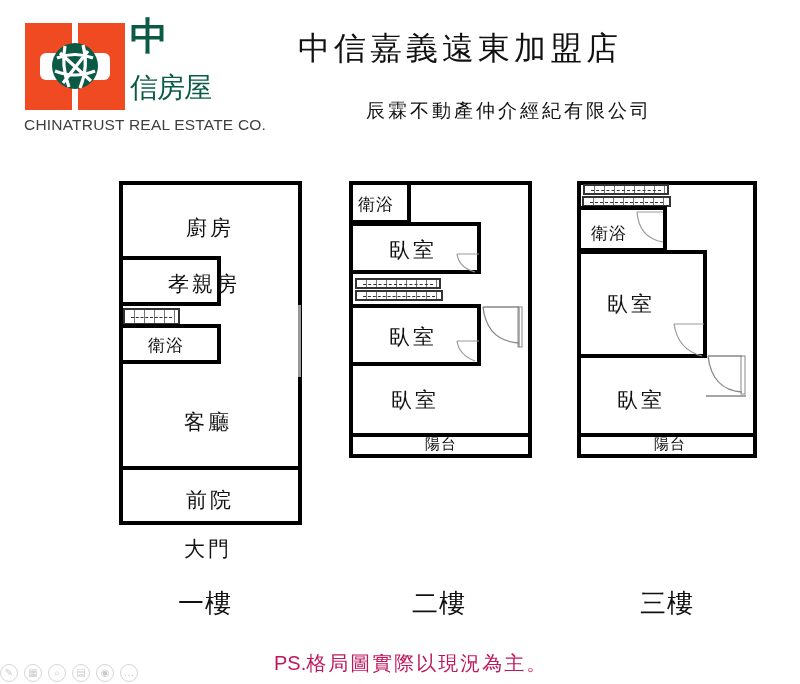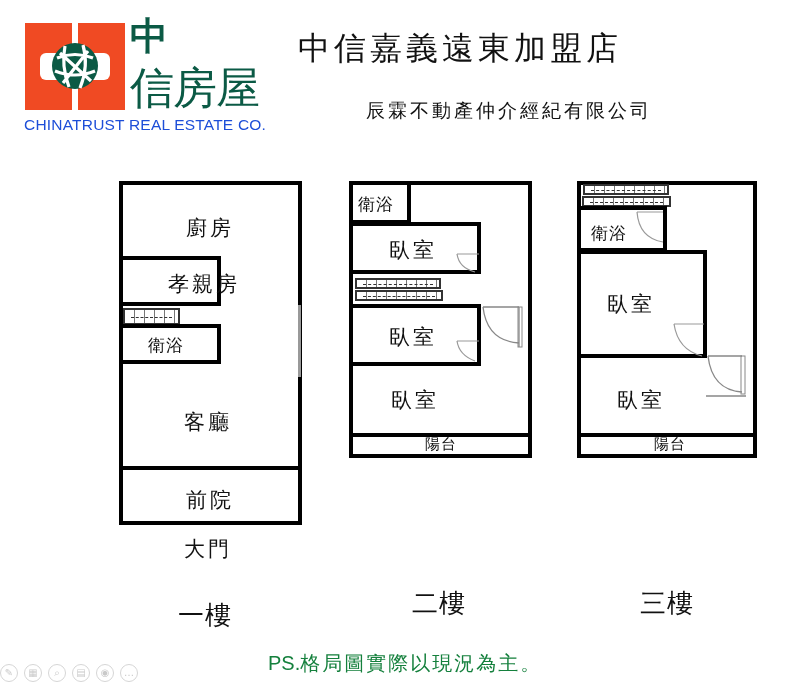--- a/index.html
+++ b/index.html
@@ -2,36 +2,36 @@
 <html><head>
 <meta charset="utf-8">
 <style>
   html, body { margin: 0; padding: 0; background: #ffffff; }
   body { width: 800px; height: 684px; position: relative; overflow: hidden;
          font-family: "DejaVu Serif", "Liberation Serif", serif; color: #111; }
   .abs { position: absolute; }
   
   .logo-mark { left: 25px; top: 23px; width: 100px; height: 87px; }
   .logo-zh1 { left: 130px; top: 16px; font-family: "DejaVu Sans", sans-serif; font-size: 38px; color: #0b5a45; font-weight: bold; line-height: 40px; }
-  .logo-zh2 { left: 130px; top: 66px; font-family: "DejaVu Sans", sans-serif; font-size: 44px; color: #0b5a45; line-height: 44px; letter-spacing: -1px; }
-  .logo-en { left: 24px; top: 116px; font-family: "Liberation Sans", sans-serif; font-size: 15.5px; color: #1d4ed8; letter-spacing: 0.2px; white-space: nowrap; }
+  .logo-zh2 { left: 130px; top: 66px; font-family: "DejaVu Sans", sans-serif; font-size: 28px; color: #0b5a45; line-height: 44px; letter-spacing: -1px; }
+  .logo-en { left: 24px; top: 116px; font-family: "Liberation Sans", sans-serif; font-size: 15.5px; color: #404040; letter-spacing: 0.2px; white-space: nowrap; }
   
   .title { left: 298px; top: 20px; width: 480px; font-size: 32px; letter-spacing: 4px; line-height: 56px; white-space: nowrap; }
   .subtitle { left: 366px; top: 98px; font-size: 19px; letter-spacing: 3px; white-space: nowrap; }
   
   .wall { position: absolute; border: 4px solid #000; box-sizing: border-box; background: #fff; }
   .thin { position: absolute; background: #999; }
   .room-label { position: absolute; font-size: 21px; letter-spacing: 3px; white-space: nowrap; }
   .room-label.sm { font-size: 17px; letter-spacing: 1px; }
   .floor-label { position: absolute; font-size: 26px; letter-spacing: 1px; white-space: nowrap; }
   .stairs { position: absolute; border: 2px solid #333; box-sizing: border-box; background:
       repeating-linear-gradient(90deg, transparent 0 9px, #777 9px 10px); }
   .stairs .arrow { position: absolute; top: 50%; left: 6px; right: 6px; border-top: 1px dashed #333; }
   .door { position: absolute; }
-  .note { left: 268px; top: 650px; font-family: "Liberation Sans", sans-serif; font-size: 20px; color: #15803d; white-space: nowrap; }
+  .note { left: 274px; top: 650px; font-family: "Liberation Sans", sans-serif; font-size: 20px; color: #be185d; white-space: nowrap; }
   .note .zh { font-family: "DejaVu Serif", serif; letter-spacing: 2px; }
   
   .toolbar { left: 0px; top: 664px; display: flex; gap: 6px; opacity: 0.35; }
   .tb-btn { width: 18px; height: 18px; border: 1px solid #888; border-radius: 50%; box-sizing: border-box;
             font-size: 10px; line-height: 16px; text-align: center; color: #666; font-family: "DejaVu Sans", sans-serif; }
 </style>
 </head>
 <body>
 
 <div class="abs logo-mark">
@@ -135,21 +135,21 @@
     <path d="M2 2 L36 2 M2 2 Q6 36 36 38 M0 42 L40 42" stroke="#888" stroke-width="1.3" fill="none"></path>
     <rect x="35" y="2" width="4" height="38" fill="none" stroke="#888"></rect>
   </svg>
 
   <div class="room-label sm" style="left:591px; top:222px;">衛浴</div>
   <div class="room-label" style="left:607px; top:290px;">臥室</div>
   <div class="room-label" style="left:617px; top:386px;">臥室</div>
   <div class="room-label sm" style="left:654px; top:435px; font-size:15px;">陽台</div>
 </div>
 
-<div class="floor-label" style="left:178px; top:586px;margin-top:12px;">一樓</div>
+<div class="floor-label" style="left:178px; top:586px;">一樓</div>
 <div class="floor-label" style="left:412px; top:586px;">二樓</div>
 <div class="floor-label" style="left:640px; top:586px;">三樓</div>
 
 <div class="abs note">
   <span>PS.</span><span class="zh">格局圖實際以現況為主</span><span>。</span>
 </div>
 
 <div class="abs toolbar">
   <div class="tb-btn">✎</div>
   <div class="tb-btn">▦</div>

